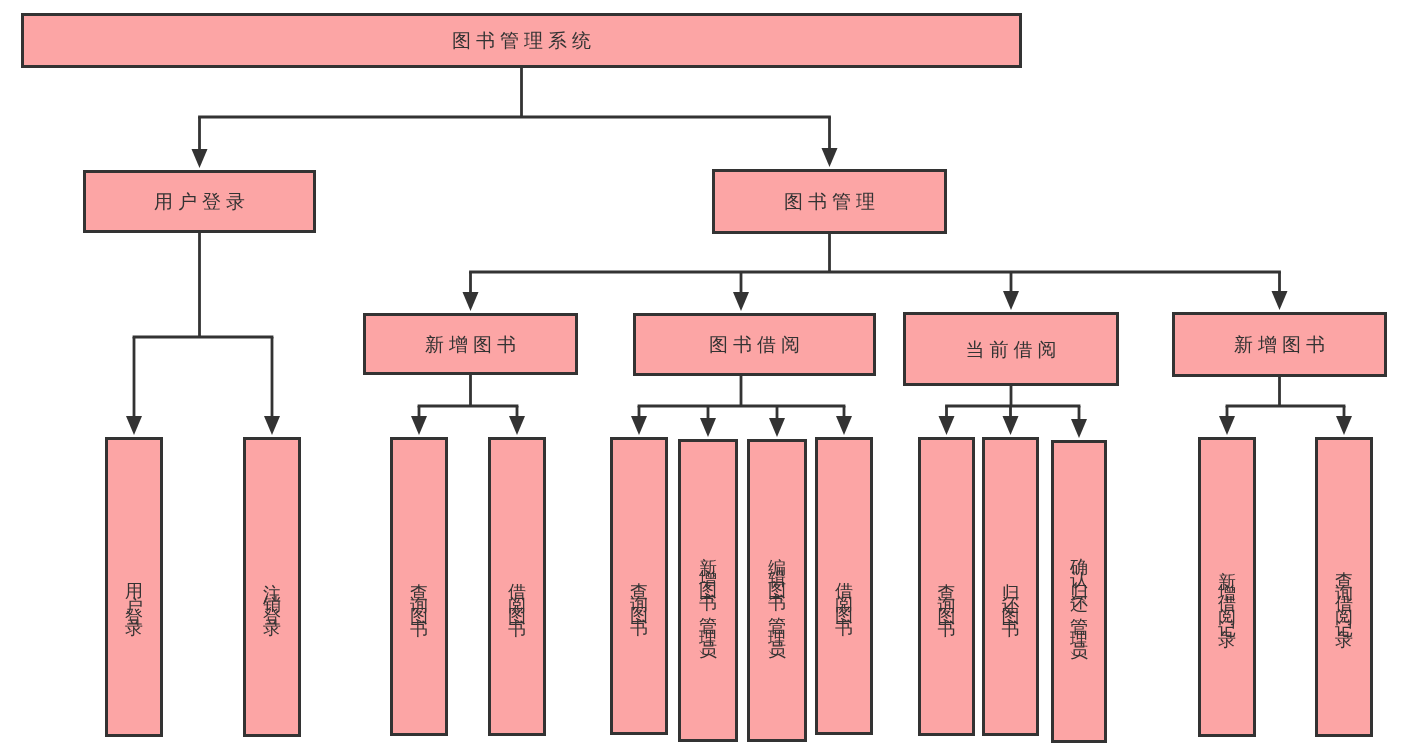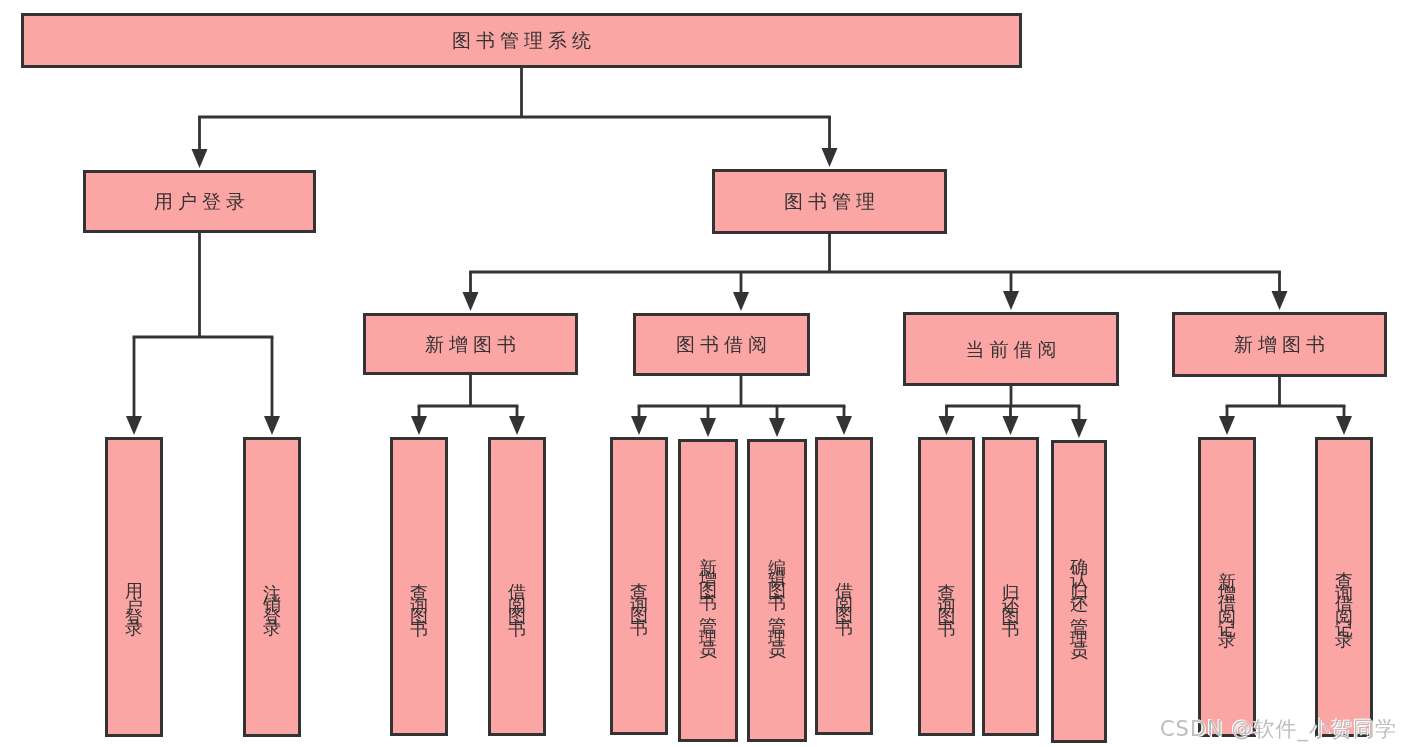--- a/index.html
+++ b/index.html
@@ -117,21 +117,21 @@
       </div>
       <div class="node h" style="left: 83px; top: 170px; width: 233px; height: 63px; border-color: rgb(51, 51, 51); color: rgb(51, 51, 51);">
         <span>用户登录</span>
       </div>
       <div class="node h" style="left: 712px; top: 169px; width: 235px; height: 65px; border-color: rgb(51, 51, 51); color: rgb(51, 51, 51);">
         <span>图书管理</span>
       </div>
       <div class="node h" style="left: 363px; top: 313px; width: 215px; height: 62px; border-color: rgb(51, 51, 51); color: rgb(51, 51, 51);">
         <span>新增图书</span>
       </div>
-      <div class="node h" style="left: 633px; top: 313px; width: 177px; height: 63px; border-color: rgb(51, 51, 51); color: rgb(51, 51, 51);">
+      <div class="node h" style="left: 633px; top: 313px; width: 243px; height: 63px; border-color: rgb(51, 51, 51); color: rgb(51, 51, 51);">
         <span>图书借阅</span>
       </div>
       <div class="node h" style="left: 903px; top: 312px; width: 216px; height: 74px; border-color: rgb(51, 51, 51); color: rgb(51, 51, 51);">
         <span>当前借阅</span>
       </div>
       <div class="node h" style="left: 1172px; top: 312px; width: 215px; height: 65px; border-color: rgb(51, 51, 51); color: rgb(51, 51, 51);">
         <span>新增图书</span>
       </div>
       <div class="node v" style="left: 105px; top: 437px; width: 58px; height: 300px; border-color: rgb(51, 51, 51); color: rgb(51, 51, 51);">
         <span>用户登录</span>
@@ -166,14 +166,13 @@
       <div class="node v" style="left: 1051px; top: 440px; width: 56px; height: 303px; border-color: rgb(51, 51, 51); color: rgb(51, 51, 51);">
         <span>确认归还（管理员）</span>
       </div>
       <div class="node v" style="left: 1198px; top: 437px; width: 58px; height: 300px; border-color: rgb(51, 51, 51); color: rgb(51, 51, 51);">
         <span>新增借阅记录</span>
       </div>
       <div class="node v" style="left: 1315px; top: 437px; width: 58px; height: 300px; border-color: rgb(51, 51, 51); color: rgb(51, 51, 51);">
         <span>查询借阅记录</span>
       </div>
     </div>
-  <div class="watermark" style="color: rgb(189, 189, 189);">CSDN @软件_小贺同学</div>
 </div>
 
 </body></html>

